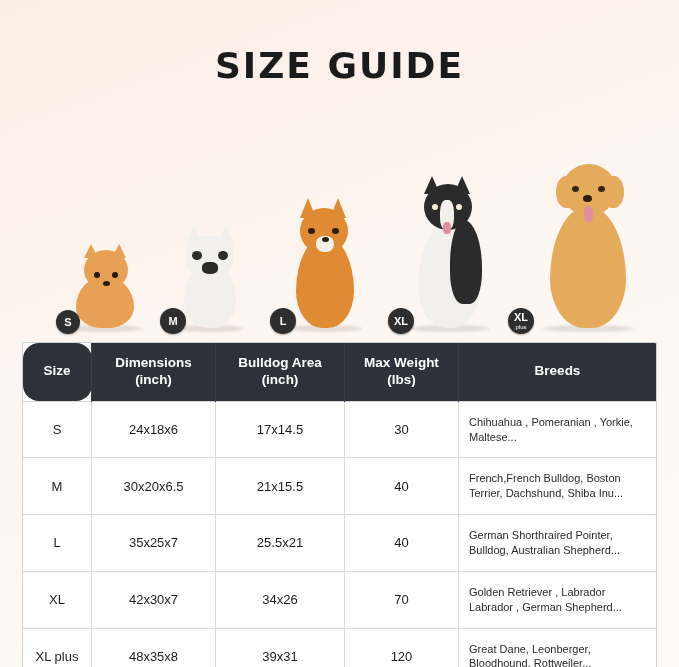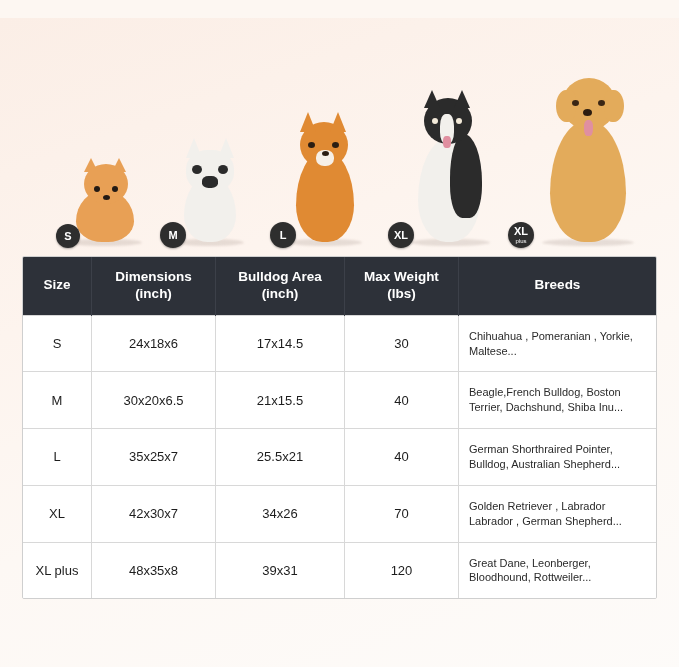--- a/index.html
+++ b/index.html
@@ -127,30 +127,31 @@
   }
   tbody td:last-child { border-right: none; margin-left: 16px; }
   td.breeds {
     text-align: left;
     font-size: 11px;
     line-height: 1.35;
     padding-left: 10px;
     padding-right: 8px;
     color: #2a2a2a;
   }
-  .col-size { width: 60px; }
+  .col-size { width: 60px; border-radius: 16px; }
   .col-dim { width: 115px; }
   .col-sleep { width: 120px; }
   .col-weight { width: 105px; }
 </style>
 </head>
 <body>
 
 <div class="page">
 
+  <div class="title">SIZE GUIDE</div>
 
   <div class="dogs">
 
     <div class="dog pom">
       <div class="shadow" style="left:6px; width:74px;"></div>
       <div class="blob furA" style="left:14px; bottom:6px; width:58px; height:52px;"></div>
       <div class="head furA" style="left:22px; bottom:44px; width:44px; height:40px;"></div>
       <div class="ear" style="left:22px; bottom:76px; border-left:7px solid transparent; border-right:7px solid transparent; border-bottom:14px solid #e8a055;"></div>
       <div class="ear" style="left:50px; bottom:76px; border-left:7px solid transparent; border-right:7px solid transparent; border-bottom:14px solid #e8a055;"></div>
       <div class="head" style="left:32px; bottom:56px; width:6px; height:6px; background:#231a14;"></div>
@@ -254,21 +255,21 @@
           <td>24x18x6</td>
           <td>17x14.5</td>
           <td>30</td>
           <td class="breeds">Chihuahua , Pomeranian , Yorkie, Maltese...</td>
         </tr>
         <tr>
           <td>M</td>
           <td>30x20x6.5</td>
           <td>21x15.5</td>
           <td>40</td>
-          <td class="breeds">Beagle,French Bulldog, Boston Terrier, Dachshund, Shiba Inu...</td>
+          <td class="breeds">French,French Bulldog, Boston Terrier, Dachshund, Shiba Inu...</td>
         </tr>
         <tr>
           <td>L</td>
           <td>35x25x7</td>
           <td>25.5x21</td>
           <td>40</td>
           <td class="breeds">German Shorthraired Pointer, Bulldog, Australian Shepherd...</td>
         </tr>
         <tr>
           <td>XL</td>

